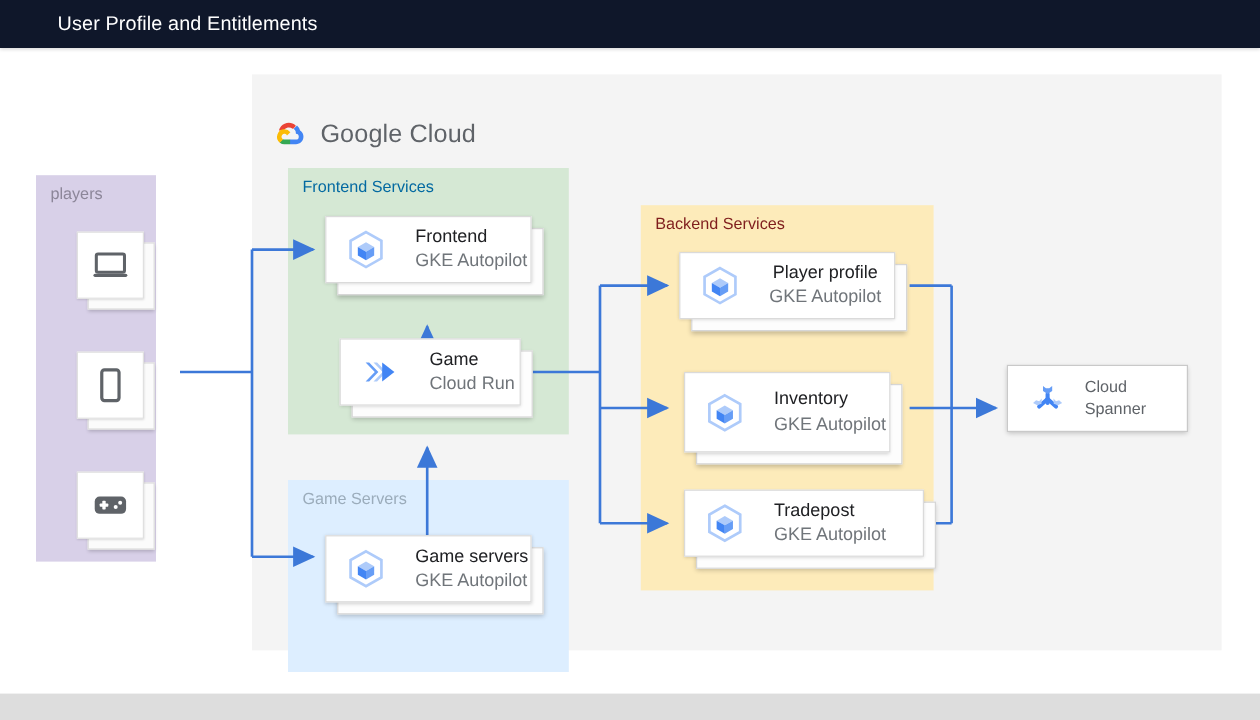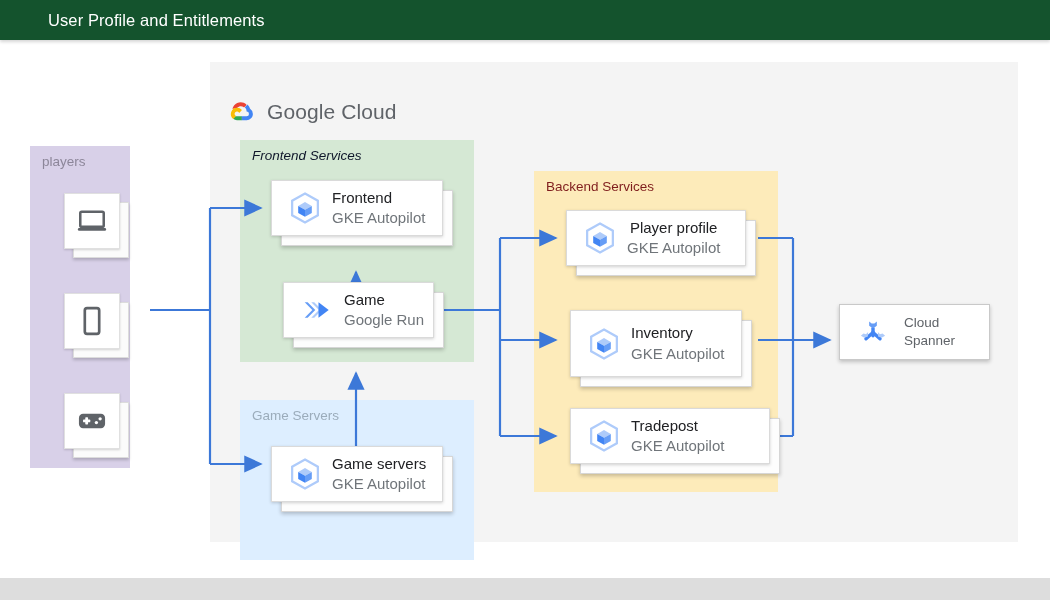--- a/index.html
+++ b/index.html
@@ -3,21 +3,21 @@
 <meta charset="utf-8">
 <style>
   html,body{margin:0;padding:0;}
   body{
     width:1050px;height:600px;background:#ffffff;overflow:hidden;
     font-family:"Liberation Sans","DejaVu Sans",sans-serif;position:relative;
   }
   
   #header-bar{
     position:absolute;left:0;top:0;width:1050px;height:40px;
-    background:#14532d;box-shadow:0 2px 3px rgba(0,0,0,.16);
+    background:#0f172a;box-shadow:0 2px 3px rgba(0,0,0,.16);
   }
   #header-title{
     position:absolute;left:48px;top:0;height:40px;line-height:40px;
     color:#ffffff;font-size:16.5px;letter-spacing:.1px;white-space:nowrap;
   }
   
   #bottom-strip{
     position:absolute;left:0;top:578px;width:1050px;height:22px;background:#dddddd;
   }
   
@@ -30,37 +30,37 @@
   #gcp-logo-text{font-size:21px;color:#5f6368;letter-spacing:.1px;white-space:nowrap;}
   #gcp-logo-text b{font-weight:400;}
   
   .group-panel{position:absolute;}
   .group-label{
     position:absolute;left:12px;top:8px;font-size:13.5px;color:#9b9b9b;white-space:nowrap;
   }
   #players-panel{left:30px;top:106px;width:100px;height:322px;background:#d8d0e8;}
   #players-panel .group-label{color:#8c8699;}
   #frontend-panel{left:240px;top:100px;width:234px;height:222px;background:#d5e8d4;}
-  #frontend-panel .group-label{color:#0f172a;font-style:italic;}
+  #frontend-panel .group-label{color:#0369a1;}
   #gameservers-panel{left:240px;top:360px;width:234px;height:160px;background:#ddeeff;}
   #gameservers-panel .group-label{color:#9bacbb;}
   #backend-panel{left:534px;top:131px;width:244px;height:321px;background:#fdebba;}
   #backend-panel .group-label{color:#7f1d1d;}
   
   .node{position:absolute;}
   .node-shadow{
     position:absolute;left:10px;top:10px;right:-10px;bottom:-10px;
     background:#fdfdfd;border:1px solid #d6d6d6;
     box-shadow:0 2px 4px rgba(0,0,0,.22);
   }
   .node-card{
     position:absolute;left:0;top:0;right:0;bottom:0;
     background:#ffffff;border:1px solid #dadada;
     box-shadow:0 1px 3px rgba(0,0,0,.18);
-    display:flex;align-items:center;padding-left:16px;box-sizing:border-box;gap:10px;
+    display:flex;align-items:center;padding-left:16px;box-sizing:border-box;gap:24px;
   }
   .node-icon{width:34px;height:34px;flex:0 0 34px;display:block;}
   .node-text{display:flex;flex-direction:column;justify-content:center;}
   .node-title{font-size:15px;color:#202124;line-height:1.35;white-space:nowrap;}
   .node-sub{font-size:15px;color:#70757a;line-height:1.35;white-space:nowrap;}
   .node-title-gray{font-size:13.5px;color:#5f6368;line-height:1.35;white-space:nowrap;}
   
   .node-plain{
     position:absolute;background:#ffffff;border:1px solid #c9c9c9;
     box-shadow:0 2px 4px rgba(0,0,0,.22);
@@ -198,21 +198,21 @@
   <div class="node" style="left:283px;top:242px;width:151px;height:56px;">
     <div class="node-shadow"></div>
     <div class="node-card">
       <svg class="node-icon" viewBox="0 0 32 32">
         <path d="M4.4 8.6 L11.6 16 L4.4 23.4 L7.2 23.4 L14.4 16 L7.2 8.6 Z" fill="#669df6"></path>
         <path d="M10.6 8.6 L17.8 16 L10.6 23.4 L13.4 23.4 L20.6 16 L13.4 8.6 Z" fill="#aecbfa"></path>
         <path d="M17.4 8.6 L27 16 L17.4 23.4 Z" fill="#4285f4"></path>
       </svg>
       <div class="node-text">
         <div class="node-title">Game</div>
-        <div class="node-sub">Google Run</div>
+        <div class="node-sub">Cloud Run</div>
       </div>
     </div>
   </div>
 
   <div class="node" style="left:271px;top:406px;width:172px;height:56px;">
     <div class="node-shadow"></div>
     <div class="node-card">
       <svg class="node-icon" viewBox="0 0 32 32">
         <path d="M16 2.3 L28.1 9.15 V22.85 L16 29.7 L3.9 22.85 V9.15 Z" fill="none" stroke="#aecbfa" stroke-width="2.1"></path>
         <path d="M16 10.3 L22.4 14 L16 17.7 L9.6 14 Z" fill="#aecbfa"></path>

